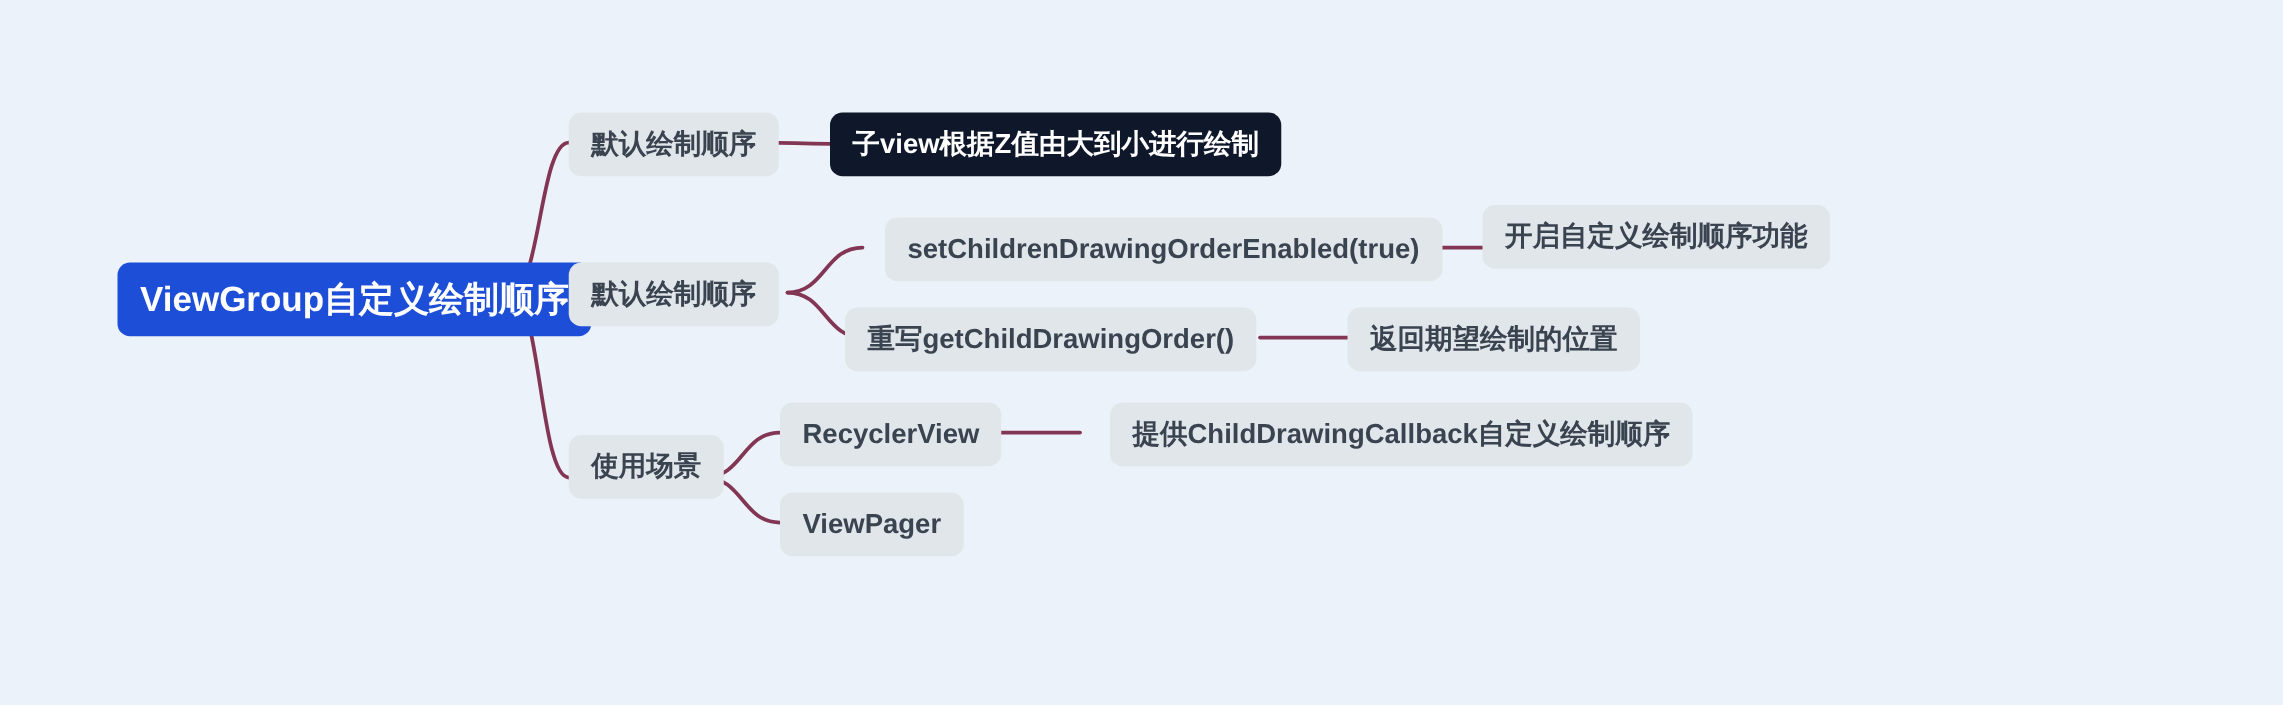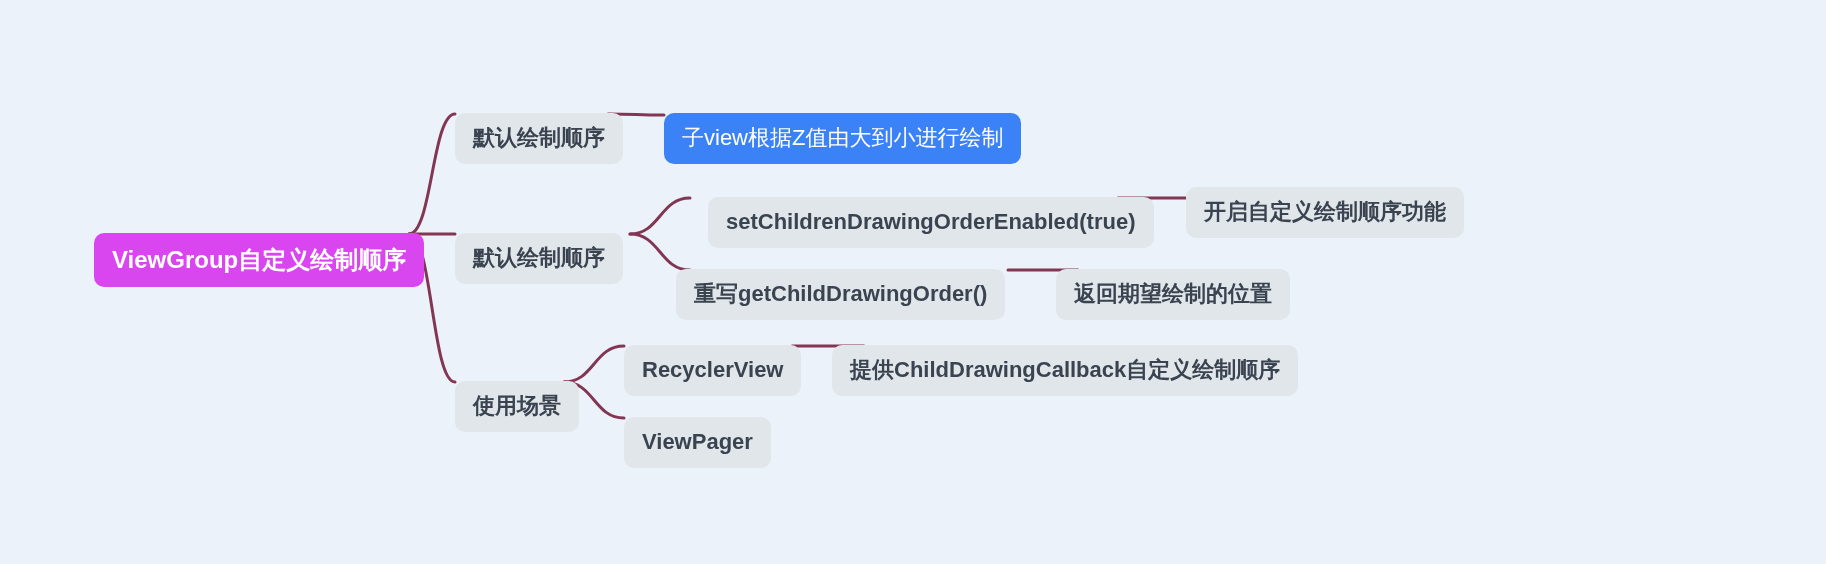--- a/index.html
+++ b/index.html
@@ -14,31 +14,30 @@
   .node {
     position: absolute;
     background: #e1e6ea;
     border-radius: 10px;
     padding: 10px 18px;
     font-size: 22px;
     font-weight: 600;
     color: #3a4350;
     white-space: nowrap;
     line-height: 1.4;
-    margin-top: 23px;
   }
   .root {
-    background: #d946ef;
+    background: #1d4ed8;
     color: #ffffff;
-    font-size: 24px;
+    font-size: 28px;
   }
   .highlight {
-    background: #3b82f6;
+    background: #0f172a;
     color: #ffffff;
-    font-weight: 400;
+    font-weight: 700;
   }
   svg.connectors {
     position: absolute;
     left: 0; top: 0;
     width: 1826px;
     height: 564px;
     pointer-events: none;
   }
   svg.connectors path {
     fill: none;
@@ -77,18 +76,18 @@
 
 <div class="node root" style="left:94px; top:210px;">ViewGroup自定义绘制顺序</div>
 
 <div class="node" style="left:455px; top:90px;">默认绘制顺序</div>
 <div class="node highlight" style="left:664px; top:90px;">子view根据Z值由大到小进行绘制</div>
 
 <div class="node" style="left:455px; top:210px;">默认绘制顺序</div>
 <div class="node" style="left:708px; top:174px;">setChildrenDrawingOrderEnabled(true)</div>
 <div class="node" style="left:1186px; top:164px;">开启自定义绘制顺序功能</div>
 <div class="node" style="left:676px; top:246px;">重写getChildDrawingOrder()</div>
-<div class="node" style="left:1056px; top:246px;">返回期望绘制的位置</div>
+<div class="node" style="left:1078px; top:246px;">返回期望绘制的位置</div>
 
-<div class="node" style="left:455px; top:358px;">使用场景</div>
+<div class="node" style="left:455px; top:348px;">使用场景</div>
 <div class="node" style="left:624px; top:322px;">RecyclerView</div>
-<div class="node" style="left:832px; top:322px;">提供ChildDrawingCallback自定义绘制顺序</div>
+<div class="node" style="left:888px; top:322px;">提供ChildDrawingCallback自定义绘制顺序</div>
 <div class="node" style="left:624px; top:394px;">ViewPager</div>
 
 </body></html>

